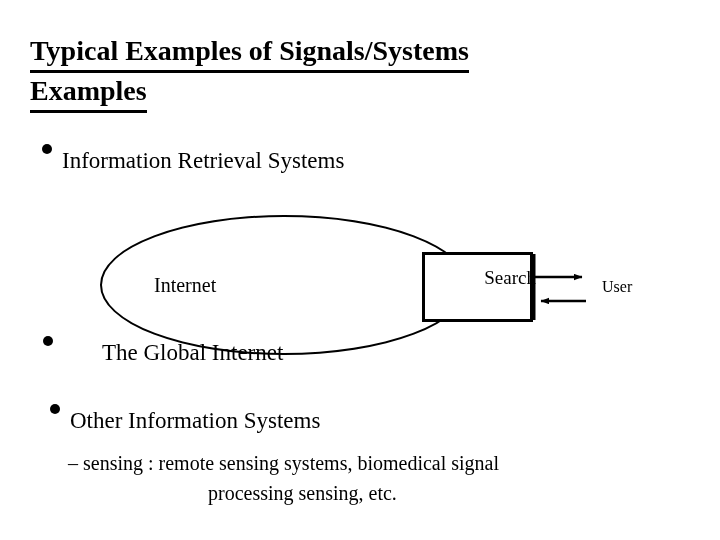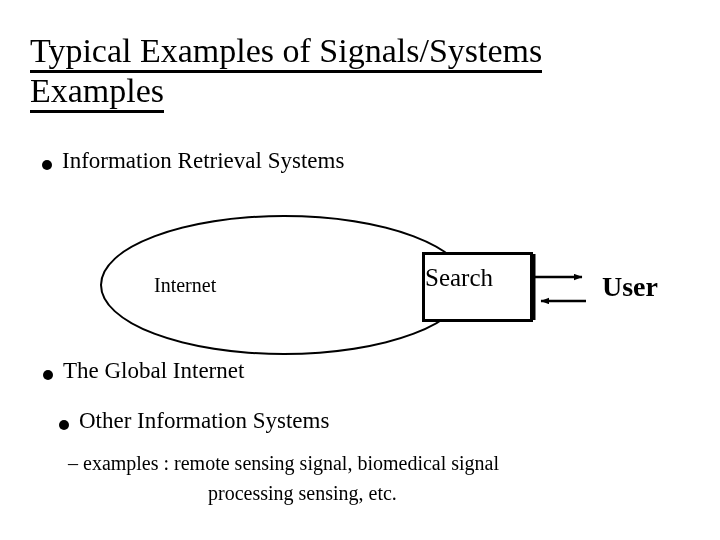--- a/index.html
+++ b/index.html
@@ -18,61 +18,61 @@
     background: #ffffff;
     overflow: hidden;
   }
 
   
   .slide-title {
     position: absolute;
     left: 30px;
     top: 33px;
     width: 660px;
-    font-size: 34px;
-    font-weight: normal;
+    font-size: 28px;
+    font-weight: bold;
     line-height: 36px;
     letter-spacing: 0px;
   }
   .title-line {
     display: block;
     white-space: nowrap;
   }
   .title-line > span {
     display: inline-block;
     border-bottom: 3px solid #000;
     padding-bottom: 1px;
   }
 
   
   .bullet-row {
     position: absolute;
     display: flex;
-    align-items: flex-end;
+    align-items: flex-start;
     white-space: nowrap;
   }
   .bullet-mark {
     display: inline-block;
     width: 10px;
     height: 10px;
     border-radius: 50%;
     background: #000;
     margin-right: 10px;
     flex: 0 0 auto;
     position: relative;
     top: -4px;
   }
   .bullet-text {
     font-size: 23px;
     line-height: 26px;
   }
 
   #bullet-1 { left: 42px; top: 148px; }
-  #bullet-2 { left: 43px; top: 358px; }
-  #bullet-3 { left: 59px; top: 408px; }
+  #bullet-2 { left: 43px; top: 340px; gap: 39px; }
+  #bullet-3 { left: 50px; top: 408px; }
 
   
   .sub-bullet {
     position: absolute;
     left: 68px;
     top: 448px;
     width: 620px;
     font-size: 20px;
     line-height: 30px;
   }
@@ -121,33 +121,32 @@
     height: 70px;
     border: 3px solid #000;
     background: #ffffff;
     box-sizing: border-box;
   }
   .box-label {
     position: absolute;
     left: 0;
     top: 10px;
     width: 111px;
-    text-align: left;
-    font-size: 25px;
+    text-align: right;
+    font-size: 19px;
     line-height: 25px;
   }
   .box-label span { display: block; }
   .user-label {
     position: absolute;
     left: 594px;
     top: 251px;
-    font-size: 28px;
+    font-size: 16px;
     line-height: 24px;
     white-space: nowrap;
-    font-weight: bold;
   }
   .arrow-svg {
     position: absolute;
     left: 0;
     top: 0;
     width: 720px;
     height: 540px;
     pointer-events: none;
   }
 </style>
@@ -201,17 +200,17 @@
     <span class="bullet-mark"></span>
     <span class="bullet-text">The Global Internet</span>
   </div>
 
   <div class="bullet-row" id="bullet-3">
     <span class="bullet-mark"></span>
     <span class="bullet-text">Other Information Systems</span>
   </div>
 
   <div class="sub-bullet">
-    <span class="sub-dash">–</span><span>examples : remote sensing signal, biomedical signal</span>
+    <span class="sub-dash">–</span><span>sensing : remote sensing systems, biomedical signal</span>
     <span class="sub-line-2">processing sensing, etc.</span>
   </div>
 
 </div>
 
 </body></html>

